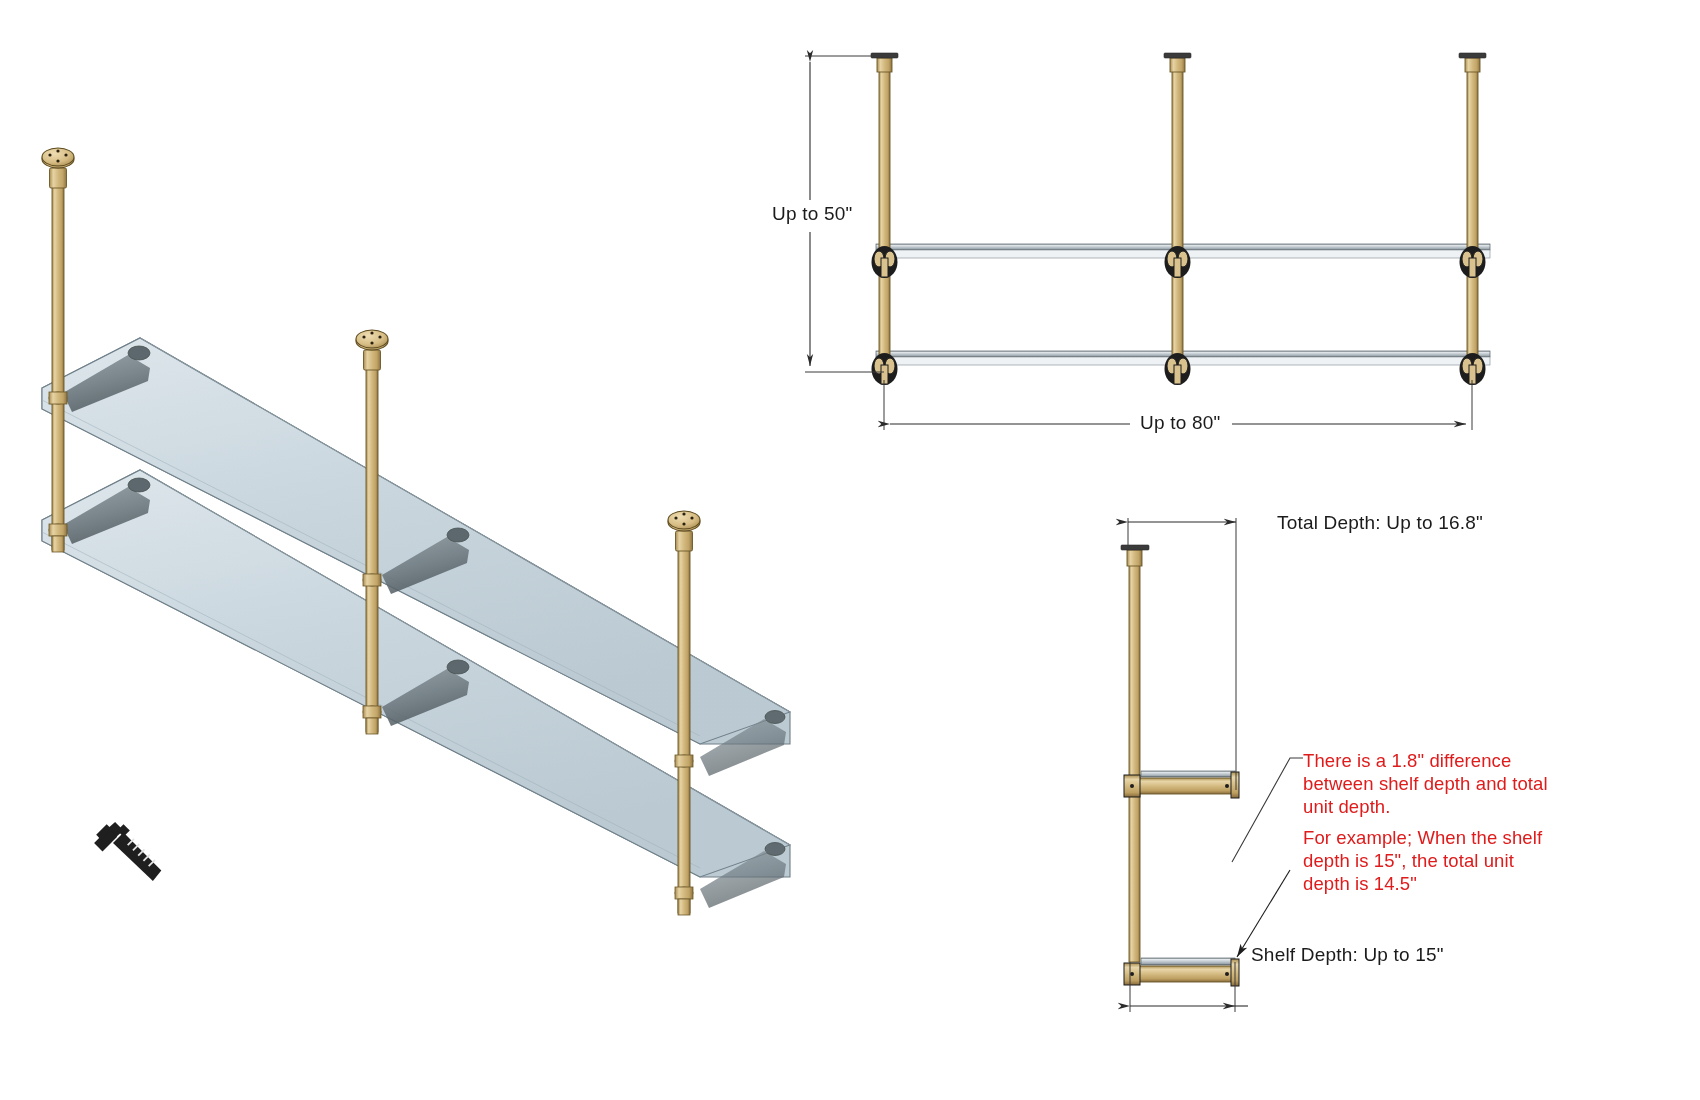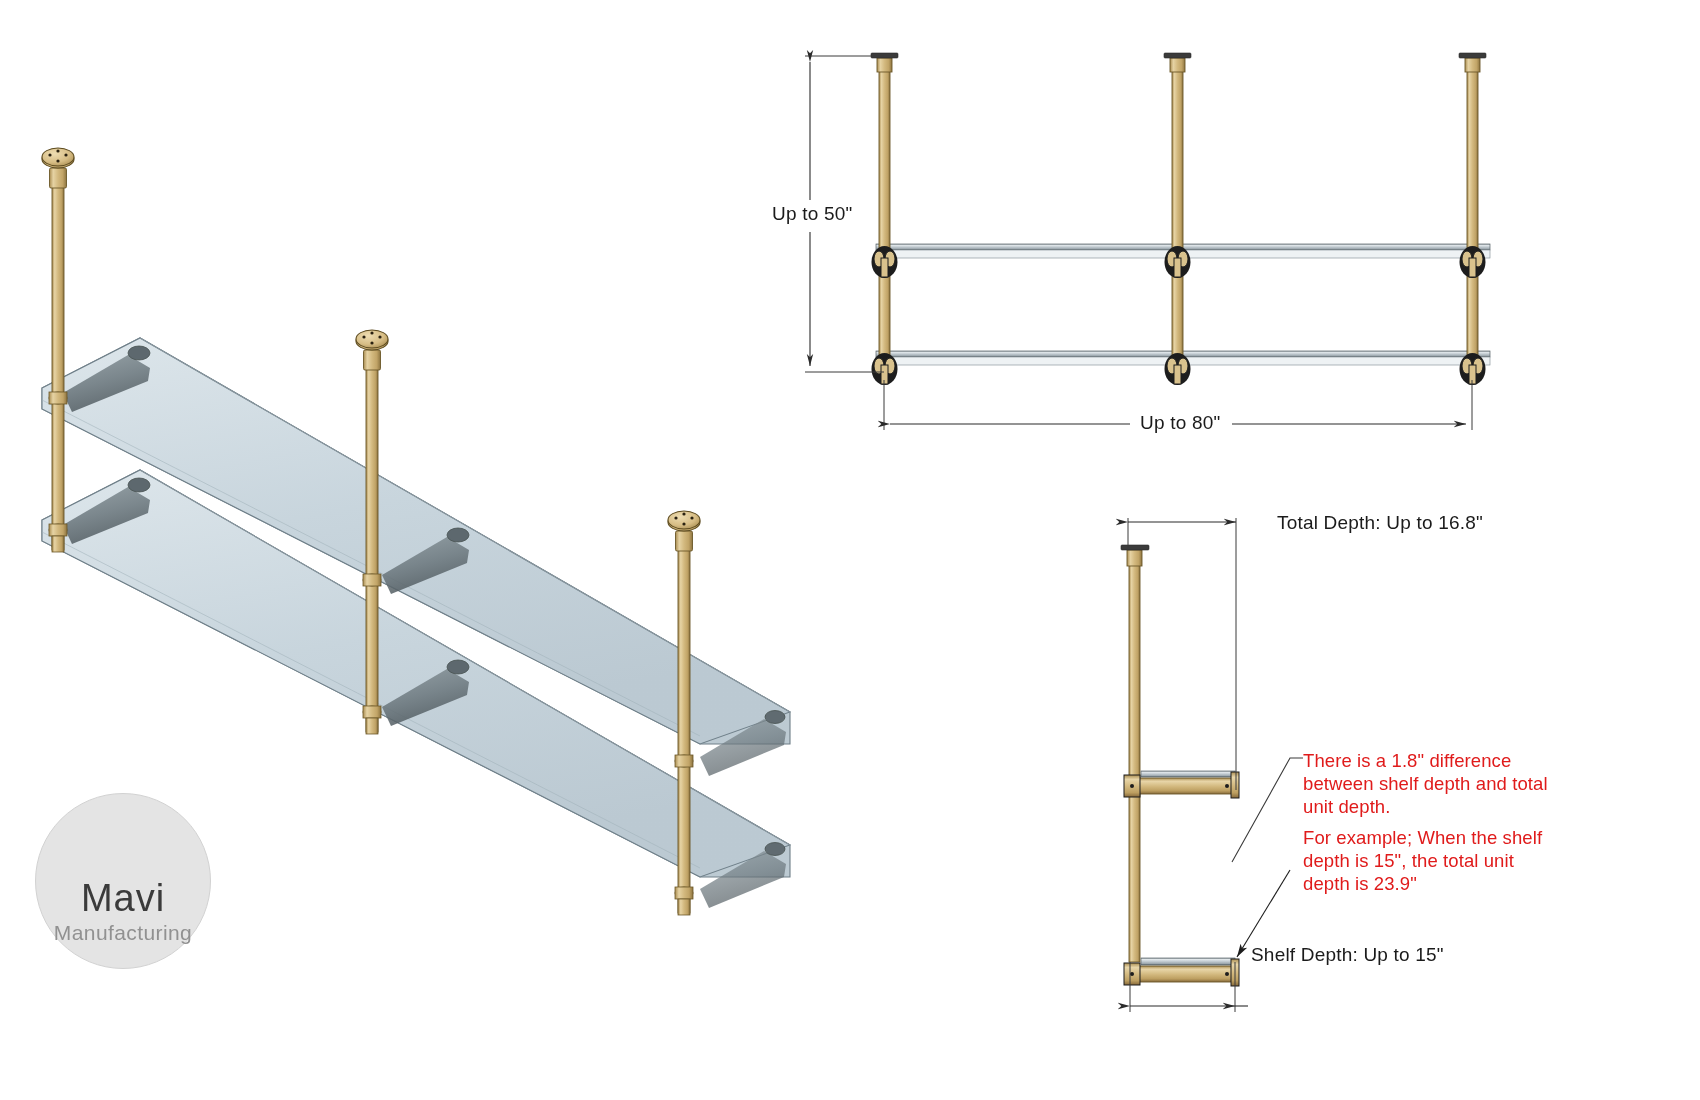--- a/index.html
+++ b/index.html
@@ -311,21 +311,16 @@
 <div class="htmlLabel" style="left:772px; top:203px;">Up to 50"</div>
 
 <div class="htmlLabel" style="left:1140px; top:412px;">Up to 80"</div>
 
 <div class="htmlLabel" style="left:1277px; top:512px;">Total Depth: Up to 16.8"</div>
 
 <div class="htmlLabel" style="left:1251px; top:944px;">Shelf Depth: Up to 15"</div>
 
 <div class="redBlock" style="left:1303px; top:749px;">There is a 1.8" difference between shelf depth and total unit depth.</div>
 
-<div class="redBlock" style="left:1303px; top:826px;">For example; When the shelf depth is 15", the total unit depth is 23.9"</div>
-
-<div class="logoWrap">
-  <div class="logoCircle"></div>
-  <div class="logoTextMain">Mavi</div>
-  <div class="logoTextSub">Manufacturing</div>
+<div class="redBlock" style="left:1303px; top:826px;">For example; When the shelf depth is 15", the total unit depth is 14.5"</div>
+
+
 </div>
 
-</div>
-
 </body></html>

